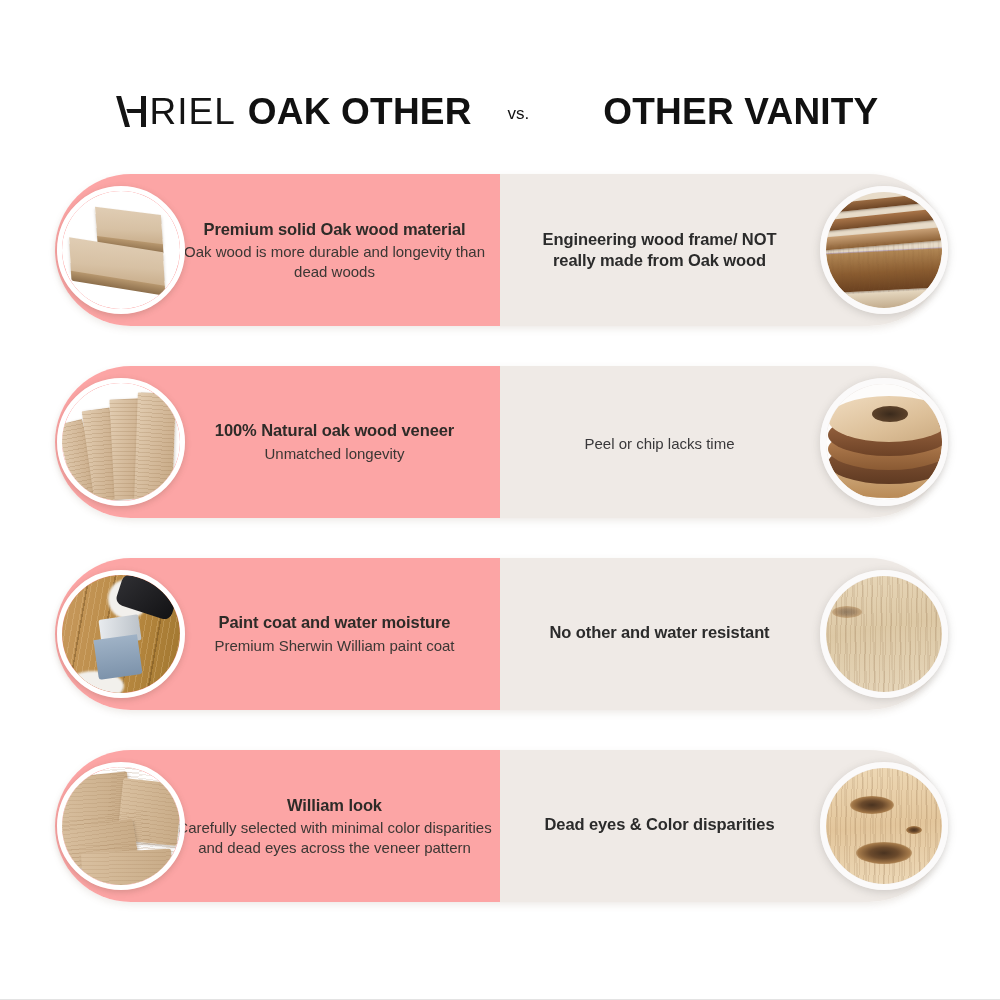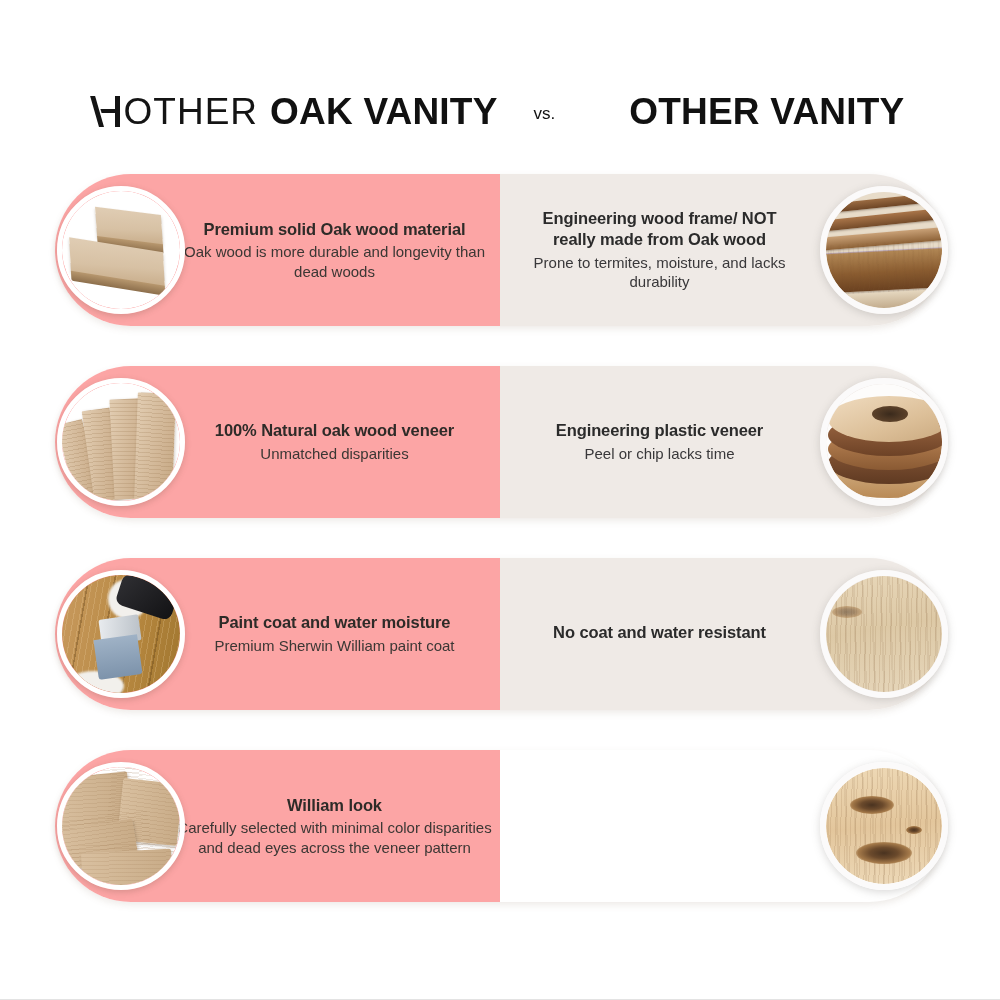--- a/index.html
+++ b/index.html
@@ -302,41 +302,40 @@
   }
 </style>
 </head>
 <body>
 
 <div class="title-bar">
   <span class="brand-logo">
       <span class="brand-a">
         <i></i>
       </span>
-      <span class="title-ariel-rest">OTHER</span>
+      <span class="title-ariel-rest">RIEL</span>
     </span>
-  <span class="title-strong" style="margin-left:12px;">OAK VANITY</span>
+  <span class="title-strong" style="margin-left:12px;">OAK OTHER</span>
   <span class="title-vs">vs.</span>
   <span class="title-strong">OTHER VANITY</span>
 </div>
 
 <div class="rows">
 
   <div class="row">
     <div class="pill">
       <div class="pill-left">
         <div class="side-text left-text">
           <div class="headline">Premium solid Oak wood material</div>
           <div class="subline">Oak wood is more durable and longevity than dead woods</div>
         </div>
       </div>
       <div class="pill-right">
         <div class="side-text right-text">
           <div class="headline">Engineering wood frame/ NOT really made from Oak wood</div>
-          <div class="subline">Prone to termites, moisture, and lacks durability</div>
         </div>
       </div>
     </div>
 
     <div class="photo photo-left">
       <div class="photo-inner" style="background:#ffffff;">
         <div class="board" style="left:34px;top:20px;width:66px;height:30px;transform:skewY(11deg) rotate(-4deg);">
           <div class="edge"></div>
         </div>
         <div class="board" style="left:8px;top:54px;width:94px;height:34px;transform:skewY(12deg) rotate(-3deg);">
@@ -356,26 +355,25 @@
         <div class="mdf" style="left:-16px;top:100px;width:156px;height:16px;background:linear-gradient(180deg,#e5d7bf,#c2ab8c);transform:rotate(-3deg);"></div>
       </div>
     </div>
   </div>
 
   <div class="row">
     <div class="pill">
       <div class="pill-left">
         <div class="side-text left-text">
           <div class="headline">100% Natural oak wood veneer</div>
-          <div class="subline">Unmatched disparities</div>
+          <div class="subline">Unmatched longevity</div>
         </div>
       </div>
       <div class="pill-right">
         <div class="side-text right-text">
-          <div class="headline">Engineering plastic veneer</div>
           <div class="subline">Peel or chip lacks time</div>
         </div>
       </div>
     </div>
 
     <div class="photo photo-left">
       <div class="photo-inner" style="background:#ffffff;">
         <div class="sheet" style="left:4px;top:38px;width:26px;height:80px;transform:rotate(-14deg);">
             <div class="sgrain"></div>
           </div>
@@ -406,21 +404,21 @@
   <div class="row">
     <div class="pill">
       <div class="pill-left">
         <div class="side-text left-text">
           <div class="headline">Paint coat and water moisture</div>
           <div class="subline">Premium Sherwin William paint coat</div>
         </div>
       </div>
       <div class="pill-right">
         <div class="side-text right-text">
-          <div class="headline">No coat and water resistant</div>
+          <div class="headline">No other and water resistant</div>
           <div class="subline"></div>
         </div>
       </div>
     </div>
 
     <div class="photo photo-left">
       <div class="photo-inner">
         <div class="floor">
             <div class="planks"></div>
           </div>
@@ -441,20 +439,26 @@
   </div>
 
   <div class="row">
     <div class="pill">
       <div class="pill-left">
         <div class="side-text left-text">
           <div class="headline">William look</div>
           <div class="subline">Carefully selected with minimal color disparities and dead eyes across the veneer pattern</div>
         </div>
       </div>
+      <div class="pill-right">
+        <div class="side-text right-text">
+          <div class="headline">Dead eyes &amp; Color disparities</div>
+          <div class="subline"></div>
+        </div>
+      </div>
     </div>
 
     <div class="photo photo-left">
       <div class="photo-inner" style="background:#ffffff;">
         <div class="plank4" style="left:-6px;top:8px;width:74px;height:56px;transform:rotate(-6deg);">
             <div class="grain-v" style="opacity:.7;"></div>
           </div>
         <div class="plank4" style="left:58px;top:14px;width:60px;height:62px;transform:rotate(6deg);">
             <div class="grain-v" style="opacity:.7;"></div>
           </div>

